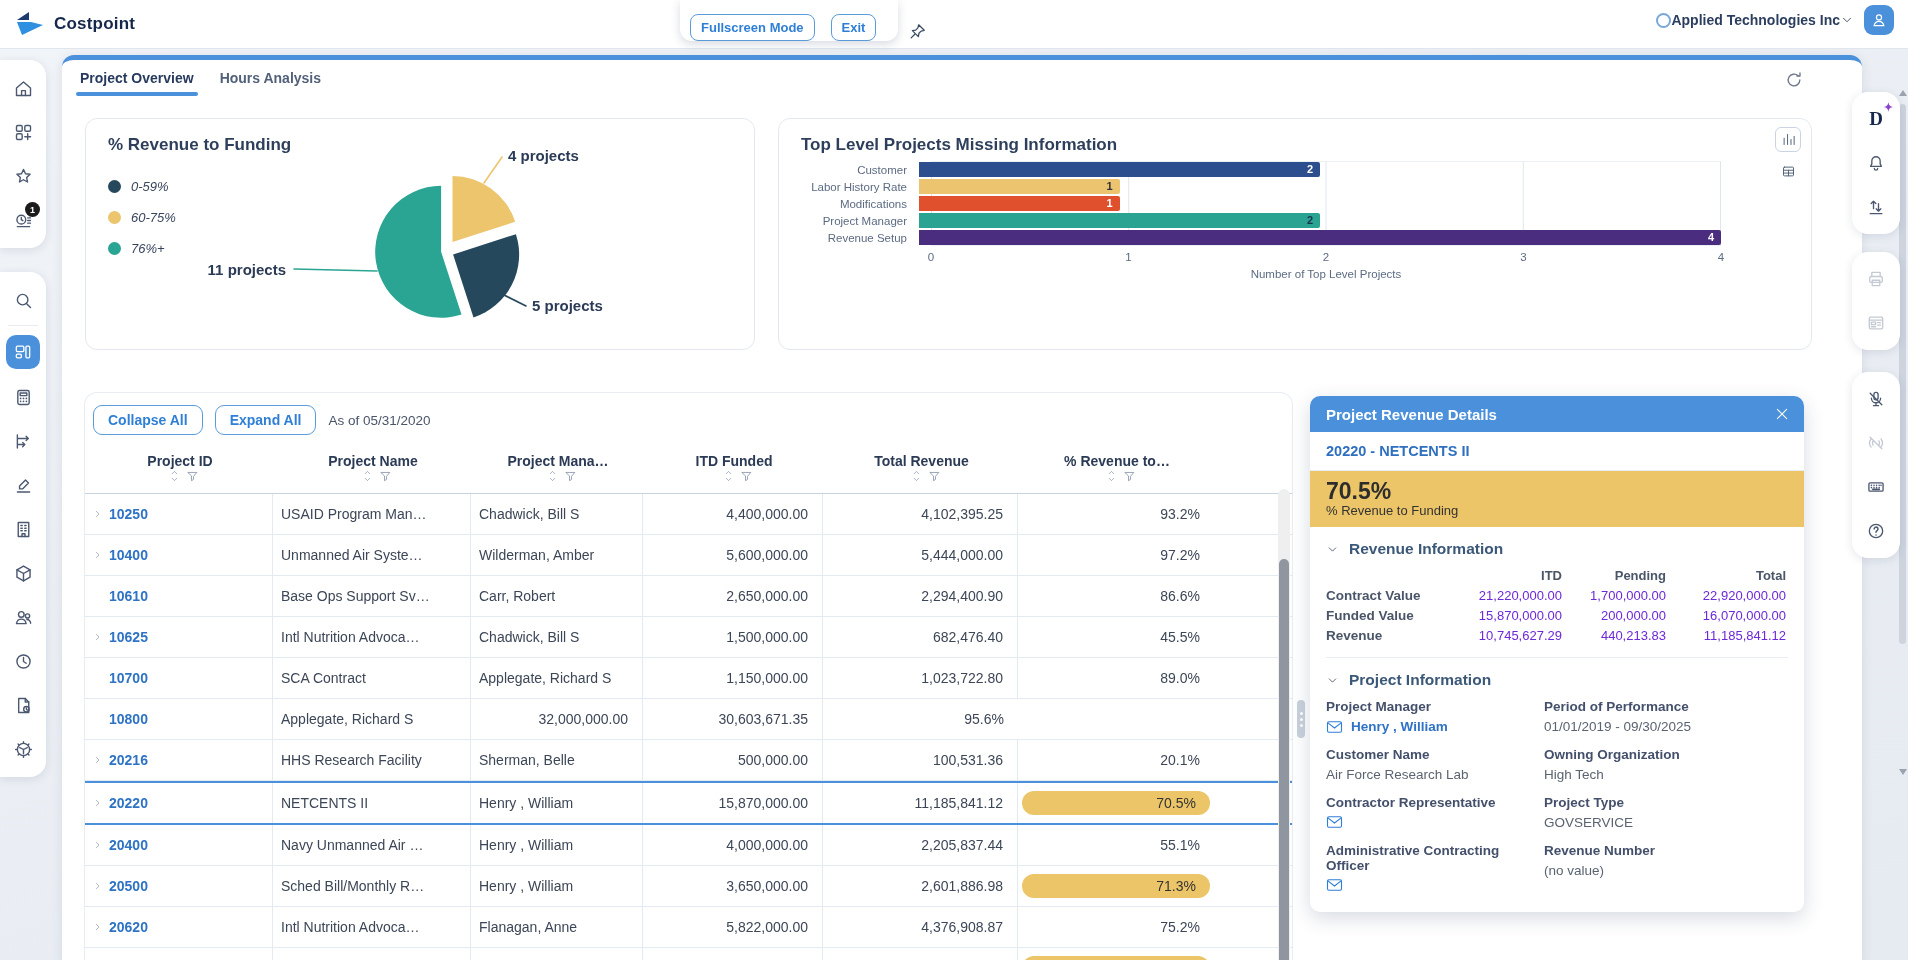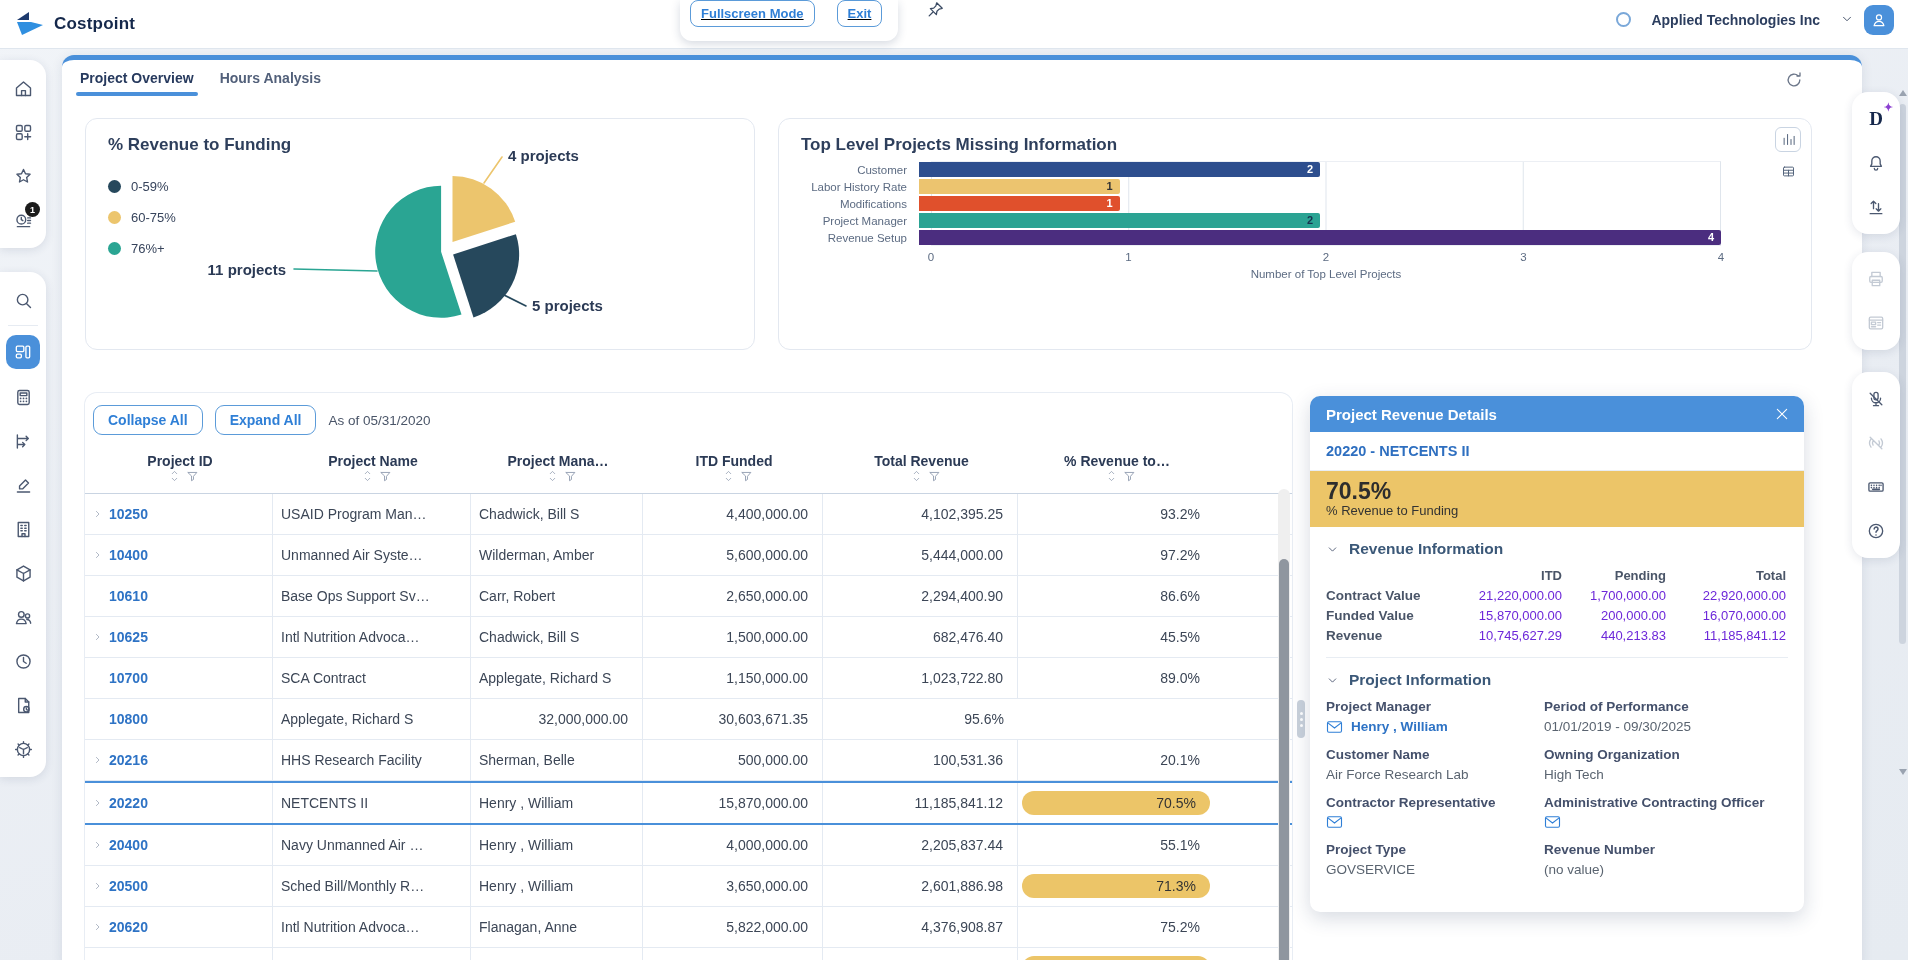--- a/index.html
+++ b/index.html
@@ -7,29 +7,29 @@
     font-family:"Liberation Sans", sans-serif;
     background:linear-gradient(160deg,#f1f4f8 0%,#e9edf3 60%,#e6ebf1 100%); }
   svg { fill:none; stroke:currentColor; stroke-width:1.6; stroke-linecap:round; stroke-linejoin:round; }
 
   
   .app-header { position:absolute; left:0; top:0; width:1908px; height:48px; background:#fff;
     box-shadow:0 1px 0 #dfe6ee; display:flex; align-items:center; z-index:30; }
   .logo-wrap { display:flex; align-items:center; gap:8px; padding-left:14px; }
   .app-title { font-size:17px; font-weight:700; color:#15284b; letter-spacing:.2px; }
   .header-right { position:absolute; right:14px; top:0; height:40px; display:flex; align-items:center; gap:10px; }
-  .company-sel { display:flex; align-items:flex-start; gap:20px; color:#2c3e5f; font-size:14px; font-weight:700; cursor:pointer; }
+  .company-sel { display:flex; align-items:center; gap:0; color:#2c3e5f; font-size:14px; font-weight:700; cursor:pointer; }
   .company-circle { width:15px; height:15px; border-radius:50%; border:2px solid #7aa8d9; }
   .avatar-btn { width:30px; height:30px; border-radius:9px; background:#4a90da; color:#fff;
     display:flex; align-items:center; justify-content:center; }
 
   
   .float-toolbar { position:absolute; left:680px; top:0; width:218px; height:41px; background:#fff;
     border-radius:0 0 12px 12px; box-shadow:0 3px 10px rgba(30,50,90,.18); z-index:40;
-    display:flex; align-items:flex-start; gap:22px; padding:0 10px;text-decoration:underline; }
+    display:flex; align-items:flex-end; gap:16px; padding:0 10px; }
   .tb-btn { border:1.5px solid #5b9bd9; border-radius:8px; background:#fff; color:#2f7fd6;
     font-family:inherit; font-size:13px; font-weight:700; padding:5px 10px; white-space:nowrap; cursor:pointer; }
   .tb-div { width:1px; height:24px; background:#e1e6ee; }
   .pin { color:#3a4a63; display:flex; }
 
   
   .rail-card { position:absolute; left:0; width:46px; background:#fff; border-radius:0 16px 16px 0;
     box-shadow:0 2px 10px rgba(30,50,90,.12); padding:6px 0; z-index:20; }
   .rail-item { width:46px; height:44px; display:flex; align-items:center; justify-content:center;
     color:#4b5870; position:relative; cursor:pointer; }
@@ -68,21 +68,21 @@
 
   
   .chart-card { position:absolute; top:58px; height:232px; background:#fff; border:1px solid #e3e8f0; border-radius:12px; }
   .chart-card.left { left:23px; width:670px; }
   .chart-card.right { left:716px; width:1034px; }
   .chart-title { position:absolute; left:22px; top:16px; font-size:17px; font-weight:700; color:#2e3f5c; }
 
   .legend { position:absolute; left:22px; top:52px; }
   .legend-item { display:flex; align-items:center; gap:10px; height:31px; }
   .legend-dot { width:13px; height:13px; border-radius:50%; }
-  .legend-label { font-size:13px; color:#37445c; font-weight:500; }
+  .legend-label { font-size:13px; color:#37445c; font-weight:500;font-style:italic; }
 
   .pie-label { position:absolute; font-size:15px; font-weight:700; color:#2b3a55; white-space:nowrap; }
 
   .toggle-btn { position:absolute; right:10px; width:26px; height:25px; display:flex; align-items:center;
     justify-content:center; color:#55657d; cursor:pointer; border-radius:6px; }
   .toggle-btn.active { border:1px solid #c9d4e2; }
 
   .bar-area { position:absolute; left:22px; top:42px; right:90px; }
   .bar-row { display:flex; align-items:center; height:17px; }
   .bar-label { width:118px; padding-right:12px; text-align:right; font-size:11.5px; color:#5c6b82; }
@@ -909,37 +909,37 @@
           <div class="fld-value">
             <span class="env">
               <svg width="17" height="14" viewBox="0 0 24 20">
                 <rect x="2" y="2.5" width="20" height="15" rx="2"></rect>
                 <path d="M3 4.5l9 7 9-7"></path>
               </svg>
             </span>
           </div>
         </div>
         <div>
+          <div class="fld-label">Project Type</div>
+          <div class="fld-value">
+            <span>GOVSERVICE</span>
+          </div>
+        </div>
+        <div>
           <div class="fld-label">Administrative Contracting Officer</div>
           <div class="fld-value">
             <span class="env">
               <svg width="17" height="14" viewBox="0 0 24 20">
                 <rect x="2" y="2.5" width="20" height="15" rx="2"></rect>
                 <path d="M3 4.5l9 7 9-7"></path>
               </svg>
             </span>
           </div>
         </div>
         <div>
-          <div class="fld-label">Project Type</div>
-          <div class="fld-value">
-            <span>GOVSERVICE</span>
-          </div>
-        </div>
-        <div>
           <div class="fld-label">Revenue Number</div>
           <div class="fld-value">
             <span>(no value)</span>
           </div>
         </div>
       </div>
   </div>
 </div>
 
 </body></html>

